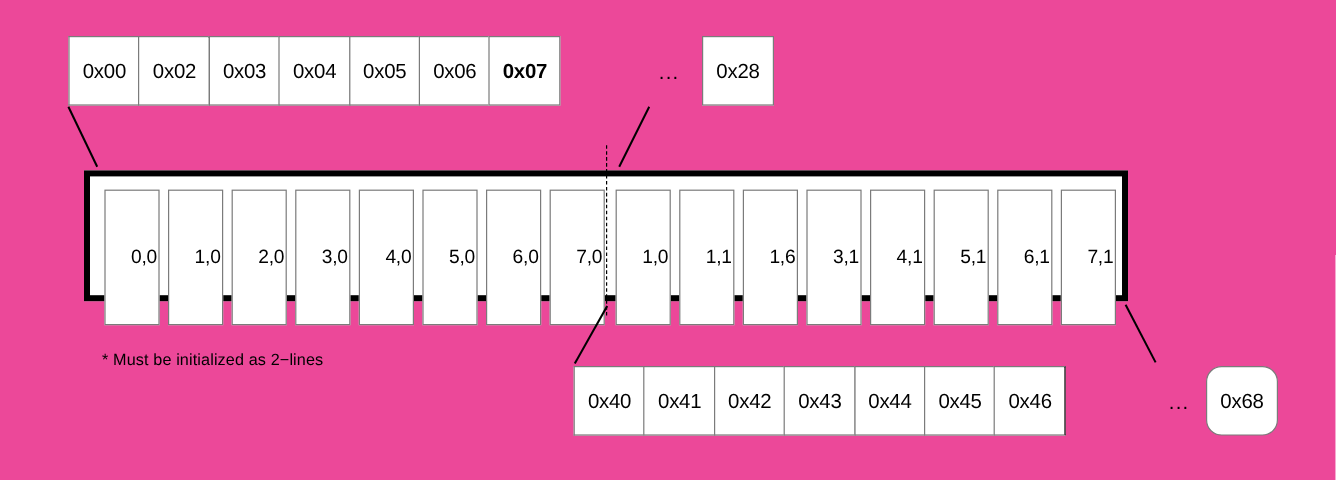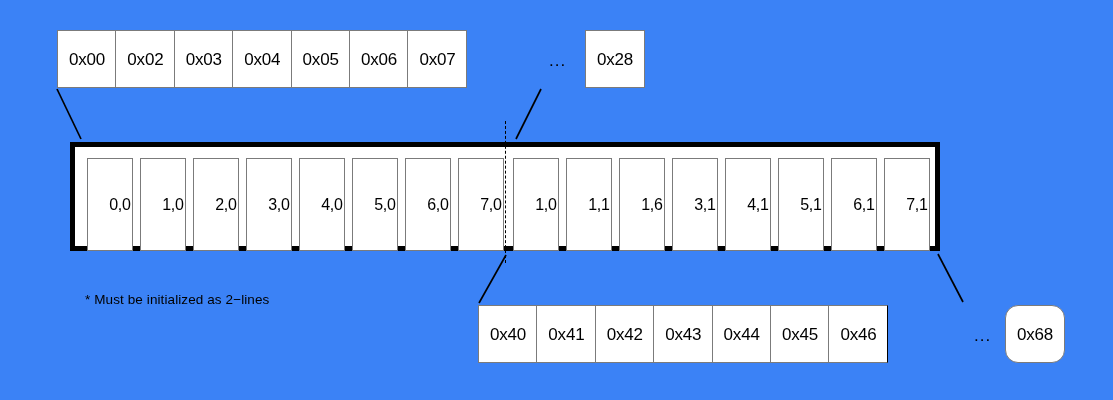--- a/index.html
+++ b/index.html
@@ -8,21 +8,21 @@
     background: #ffffff;
   }
   body {
     font-family: "Liberation Sans", sans-serif;
     color: #000000;
   }
   #canvas {
     position: relative;
     width: 1113px;
     height: 400px;
-    background: #3b82f6;
+    background: #ec4899;
     overflow: hidden;
   }
   
   .addr-row {
     position: absolute;
     display: flex;
   }
   .addr-cell {
     width: 60px;
     height: 58px;
@@ -38,20 +38,21 @@
     line-height: 1;
     letter-spacing: -0.2px;
     margin-left: -1.6px;
   }
   .addr-cell:first-child {
     margin-left: 0;
     border-left-color: #7b7b7b;
   }
   .addr-cell.last-seq {
     border-right-color: #7b7b7b;
+    font-weight: bold;
   }
   .ellipsis {
     position: absolute;
     font-size: 17px;
     line-height: 1;
     letter-spacing: 1px;
     color: #000;
   }
   .addr-single {
     position: absolute;
@@ -79,21 +80,21 @@
     background: #ffffff;
   }
   .cache-cells {
     position: absolute;
     left: 12px;
     top: 11px;
     display: flex;
   }
   .cache-cell {
     width: 46px;
-    height: 93px;
+    height: 113px;
     box-sizing: border-box;
     border: 1.7px solid #7b7b7b;
     background: #ffffff;
     display: flex;
     align-items: center;
     justify-content: center;
     font-size: 16px;
     line-height: 1;
     margin-right: 7px;
     letter-spacing: -0.2px;

